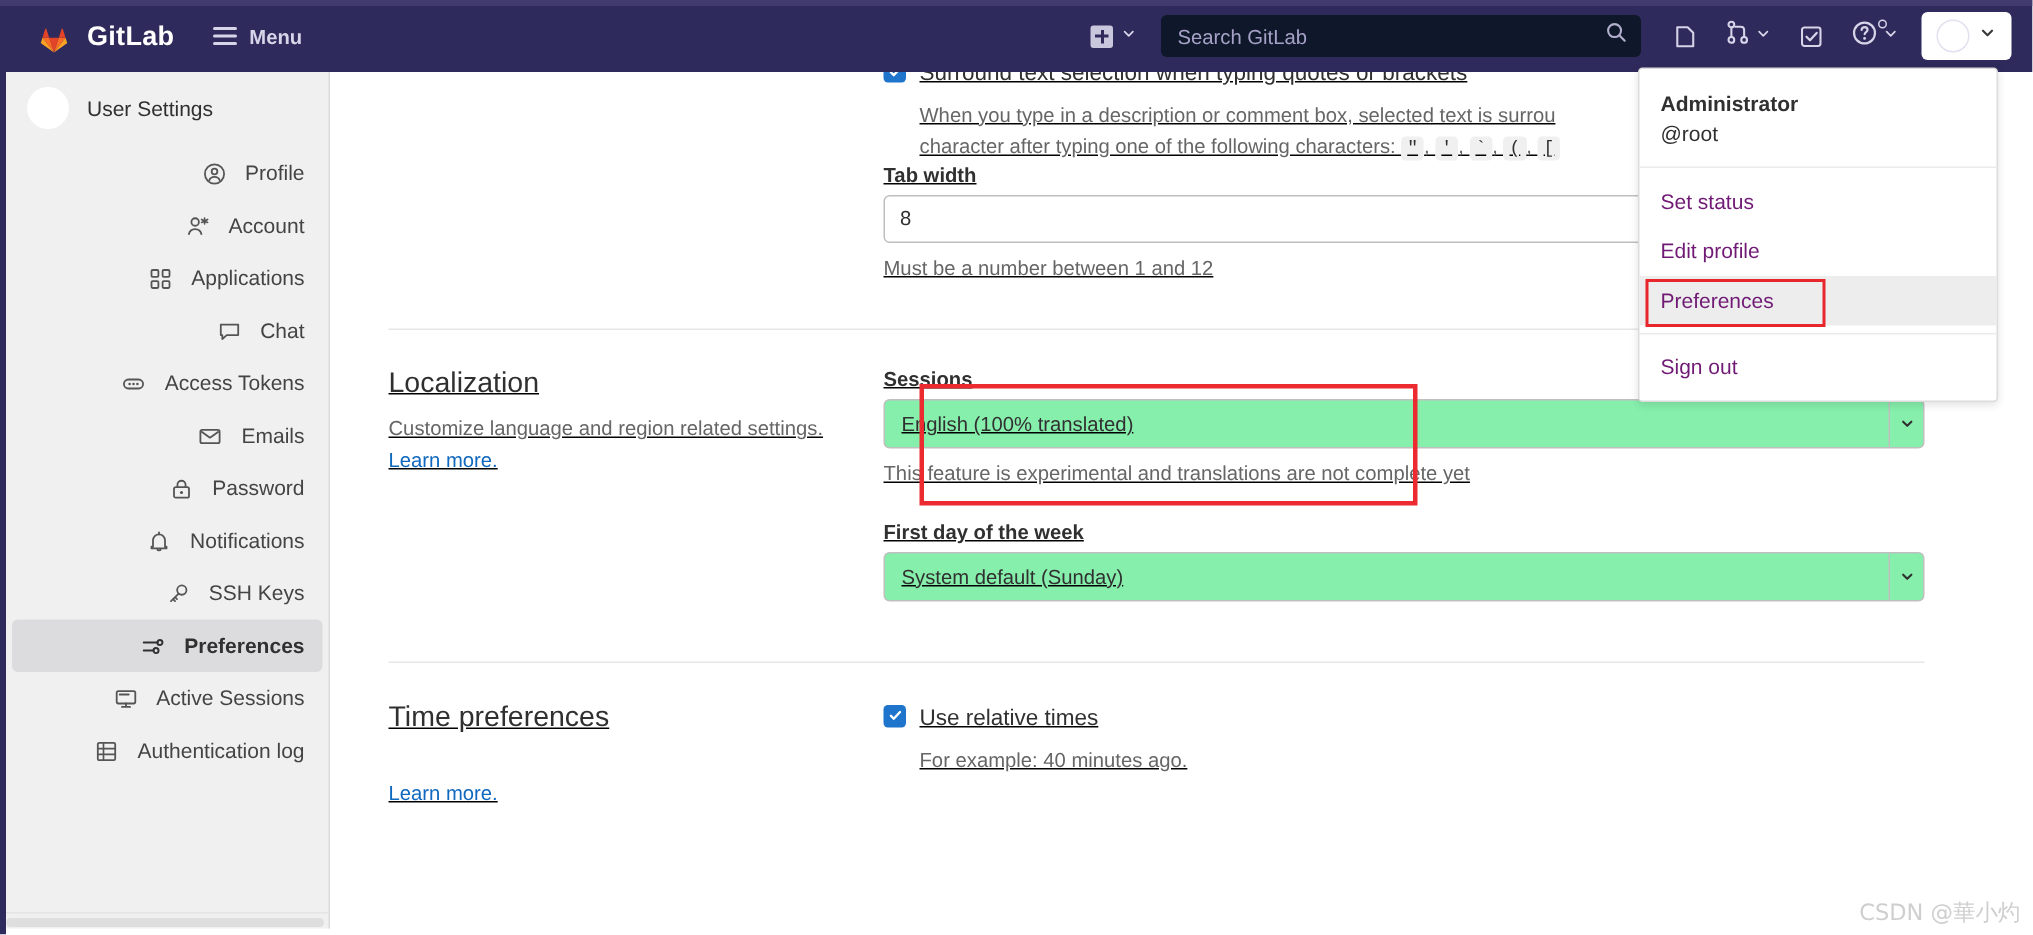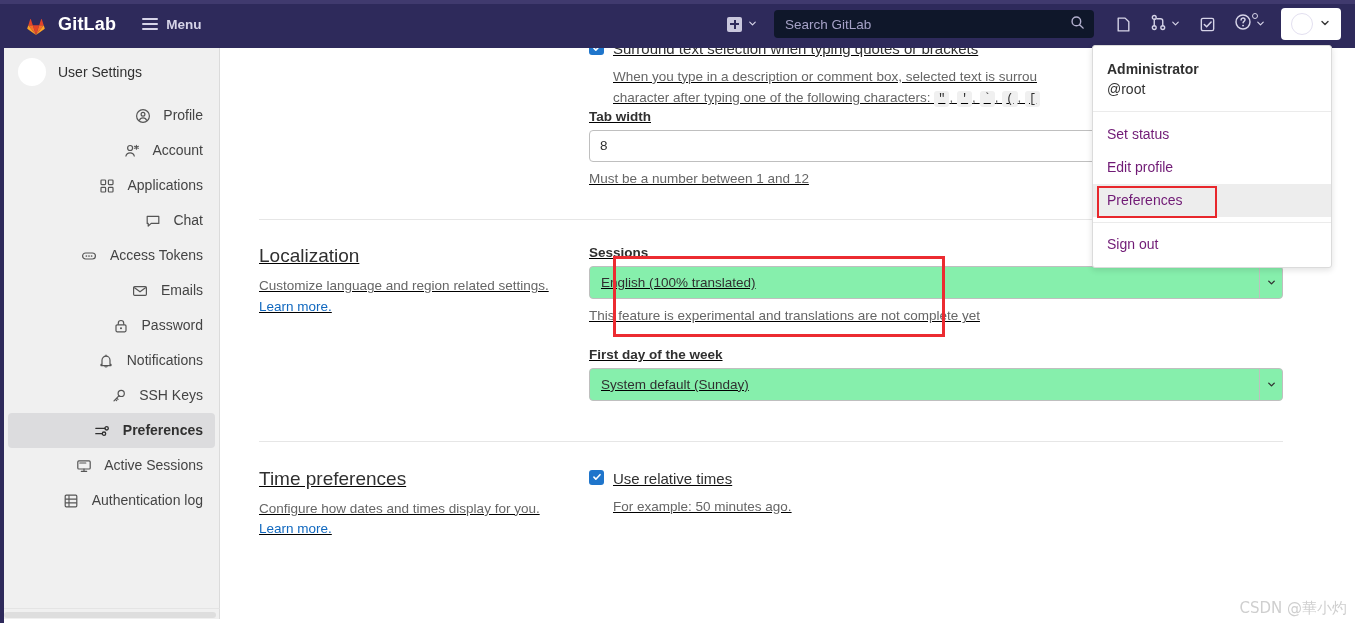--- a/index.html
+++ b/index.html
@@ -525,34 +525,34 @@
           </div>
         </div>
       </div>
 
       <div class="divider" style="margin:40px 72px 0 0;"></div>
 
       <div class="row" style="margin-top:26px;">
         <div class="col-left">
           <h2 class="sec-title">Time preferences</h2>
           <p class="sec-desc">
-            <span>Configure how dates and times display for you.</span><br>
+            <br>
             <a class="link">Learn more.</a>
           </p>
         </div>
         <div class="col-right">
           <div class="cb-row">
             <span class="cb">
               <svg width="10" height="10" viewBox="0 0 12 12">
                   <path d="M2.3 6.2l2.3 2.4 5-5.4" stroke="#fff" stroke-width="1.9" fill="none" stroke-linecap="round" stroke-linejoin="round"></path>
                 </svg>
             </span>
             <span class="cb-label">Use relative times</span>
           </div>
-          <div class="cb-sub">For example: 50 minutes ago.</div>
+          <div class="cb-sub">For example: 40 minutes ago.</div>
         </div>
       </div>
 
     </div>
   </div>
 
   <div class="hl-lang"></div>
 
   <div class="watermark">CSDN @華小灼</div>
 </div>

